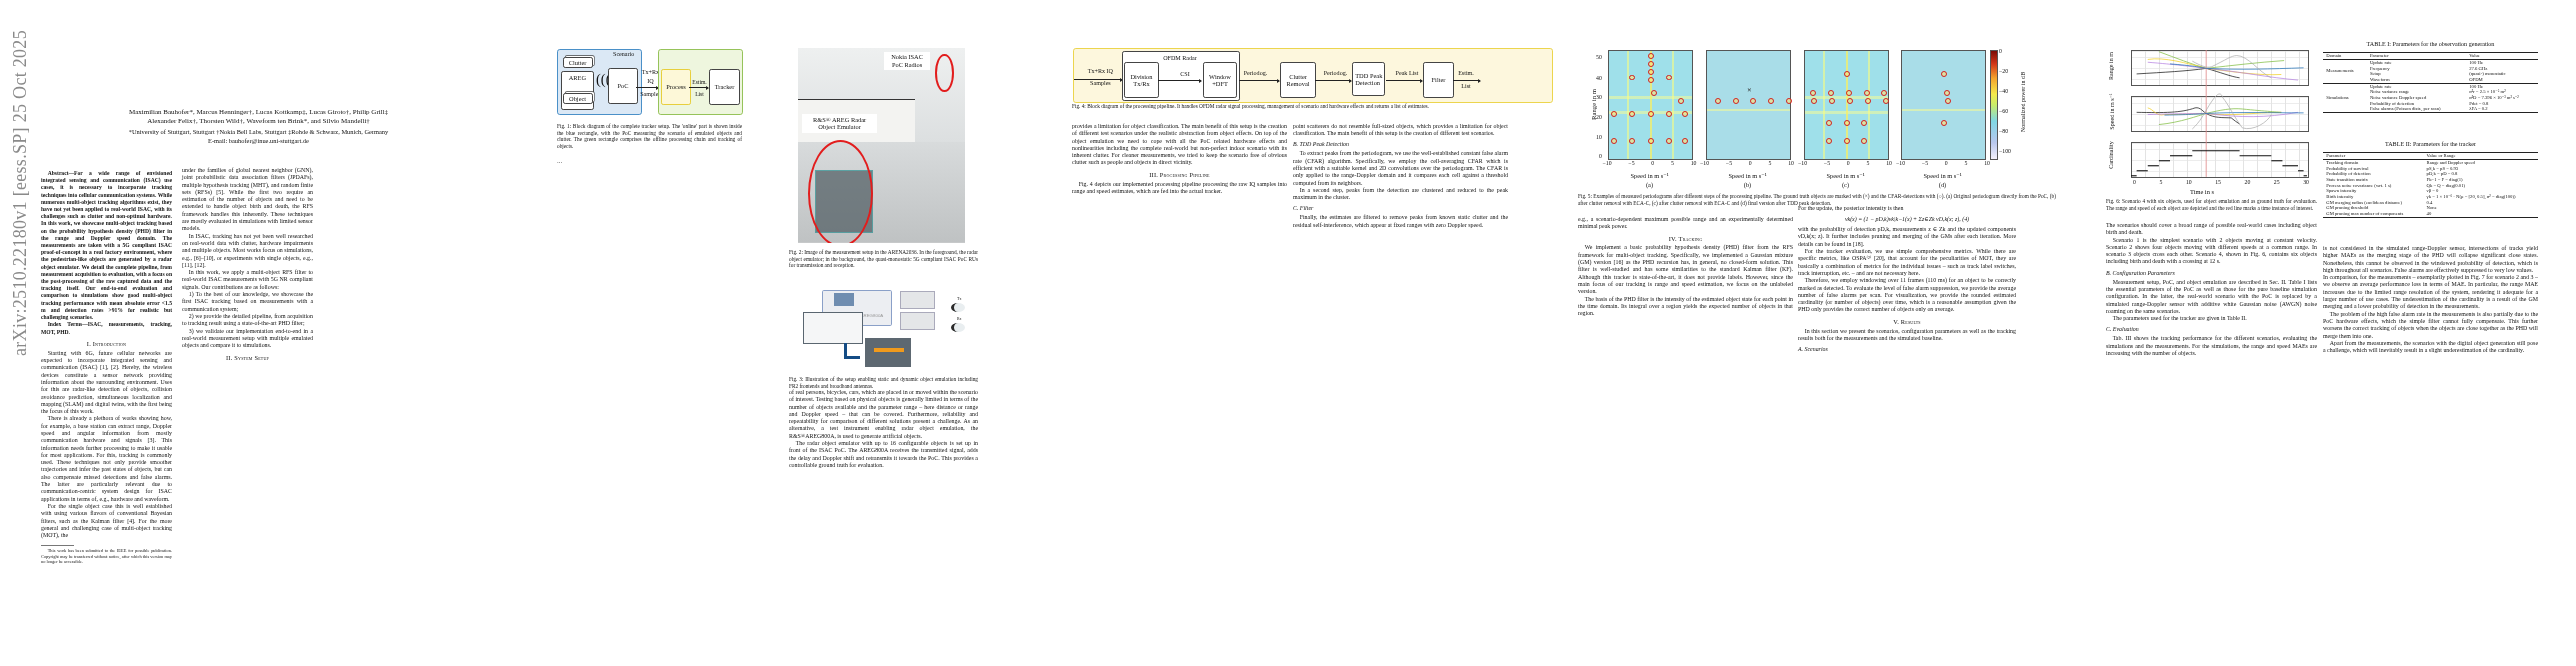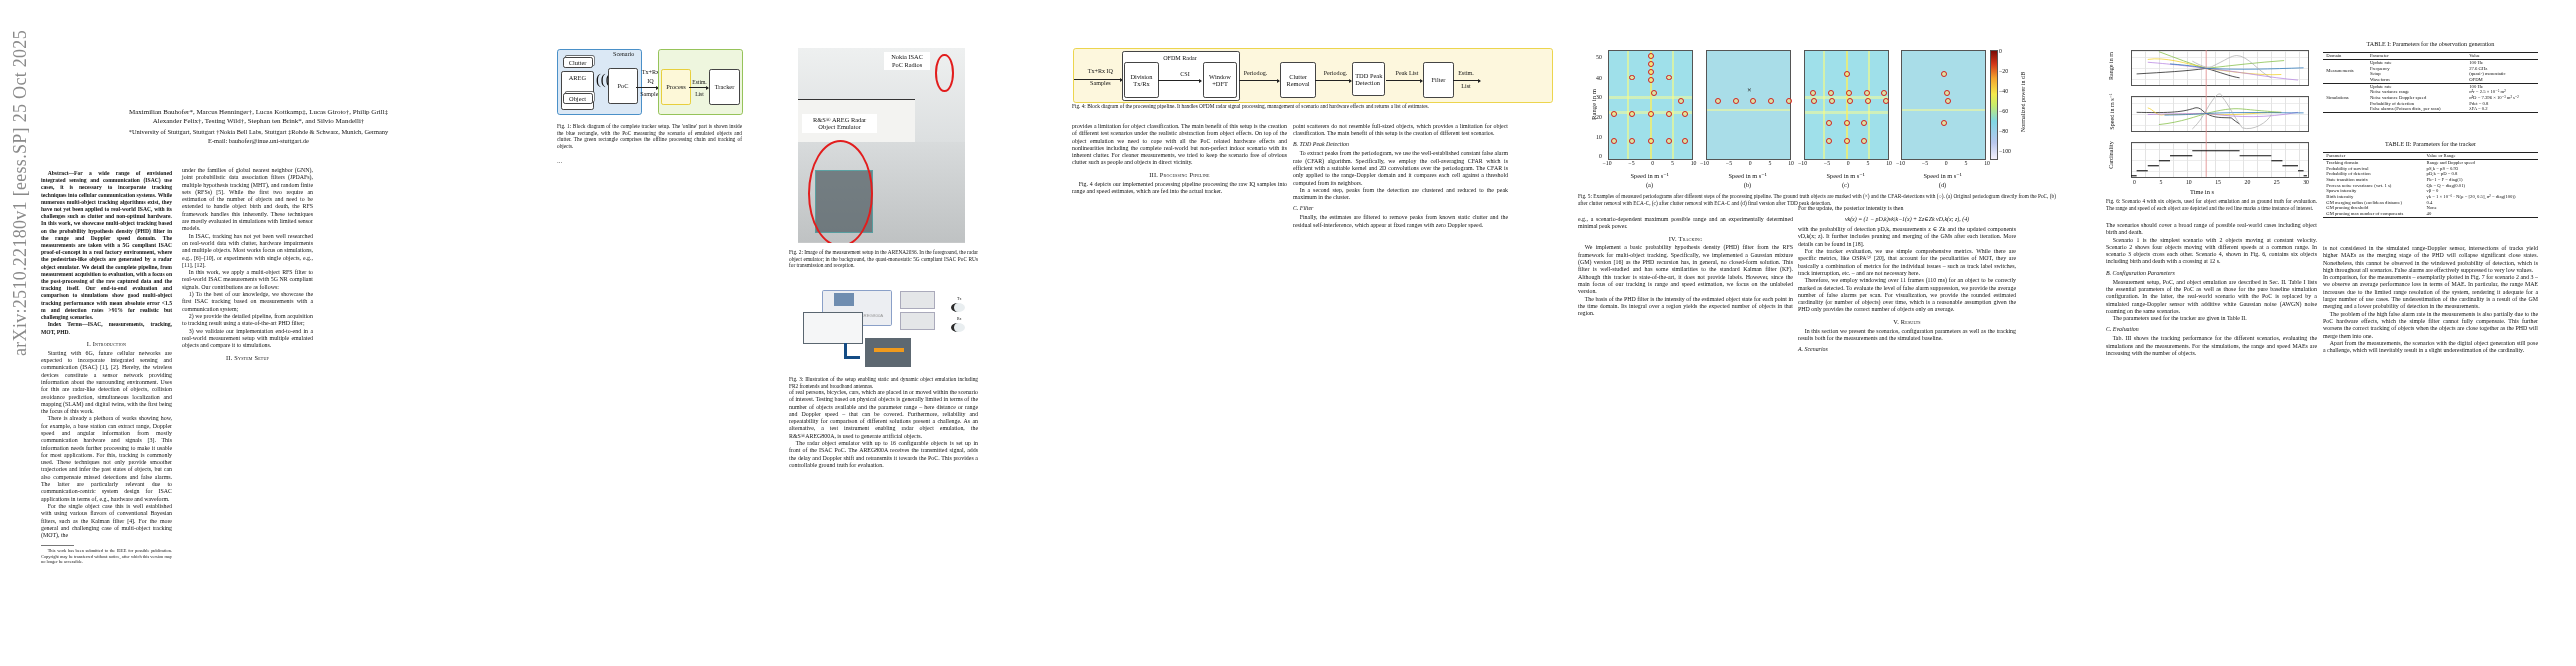--- a/index.html
+++ b/index.html
@@ -40,21 +40,21 @@
      repeating-linear-gradient(90deg,transparent 0 13.3px,#e3e3e3 13.3px 14px),repeating-linear-gradient(0deg,transparent 0 5px,#ececec 5px 5.6px),#fff;}
 </style>
 </head>
 <body>
 
 <div class="page" style="left:0;width:517px;">
   <div class="arxiv">arXiv:2510.22180v1  [eess.SP]  25 Oct 2025</div>
 
   <div class="authors">
     <div>Maximilian Bauhofer*, Marcus Henninger†, Lucas Kottkamp‡, Lucas Giroto†, Philip Grill‡</div>
-    <div>Alexander Felix†, Testing Wild†, Stephan ten Brink*, and Silvio Mandelli†</div>
+    <div>Alexander Felix†, Thorsten Wild†, Waveform ten Brink*, and Silvio Mandelli†</div>
     <div style="font-size:6.4px">*University of Stuttgart, Stuttgart †Nokia Bell Labs, Stuttgart ‡Rohde &amp; Schwarz, Munich, Germany</div>
     <div style="font-size:6.4px">E-mail: bauhofer@inue.uni-stuttgart.de</div>
   </div>
 
   <div class="col" style="left:41px;top:170px;width:131px;">
     <p class="noind" style="font-weight:bold;font-size:5.6px;line-height:7.2px;text-indent:6.7px;">Abstract—For a wide range of envisioned integrated sensing and communication (ISAC) use cases, it is necessary to incorporate tracking techniques into cellular communication systems. While numerous multi-object tracking algorithms exist, they have not yet been applied to real-world ISAC, with its challenges such as clutter and non-optimal hardware. In this work, we showcase multi-object tracking based on the probability hypothesis density (PHD) filter in the range and Doppler speed domain. The measurements are taken with a 5G compliant ISAC proof-of-concept in a real factory environment, where the pedestrian-like objects are generated by a radar object emulator. We detail the complete pipeline, from measurement acquisition to evaluation, with a focus on the post-processing of the raw captured data and the tracking itself. Our end-to-end evaluation and comparison to simulations show good multi-object tracking performance with mean absolute error &lt;1.5 m and detection rates &gt;91% for realistic but challenging scenarios.</p>
     <p style="font-weight:bold;font-size:5.6px;">Index Terms—ISAC, measurements, tracking, MOT, PHD.</p>
     <div class="sec">I. Introduction</div>
     <p>Starting with 6G, future cellular networks are expected to incorporate integrated sensing and communication (ISAC) [1], [2]. Hereby, the wireless devices constitute a sensor network providing information about the surrounding environment. Uses for this are radar-like detection of objects, collision avoidance prediction, simultaneous localization and mapping (SLAM) and digital twins, with the first being the focus of this work.</p>
     <p>There is already a plethora of works showing how, for example, a base station can extract range, Doppler speed and angular information from mostly communication hardware and signals [3]. This information needs further processing to make it usable for most applications. For this, tracking is commonly used. These techniques not only provide smoother trajectories and infer the past states of objects, but can also compensate missed detections and false alarms. The latter are particularly relevant due to communication-centric system design for ISAC applications in terms of, e.g., hardware and waveform.</p>

